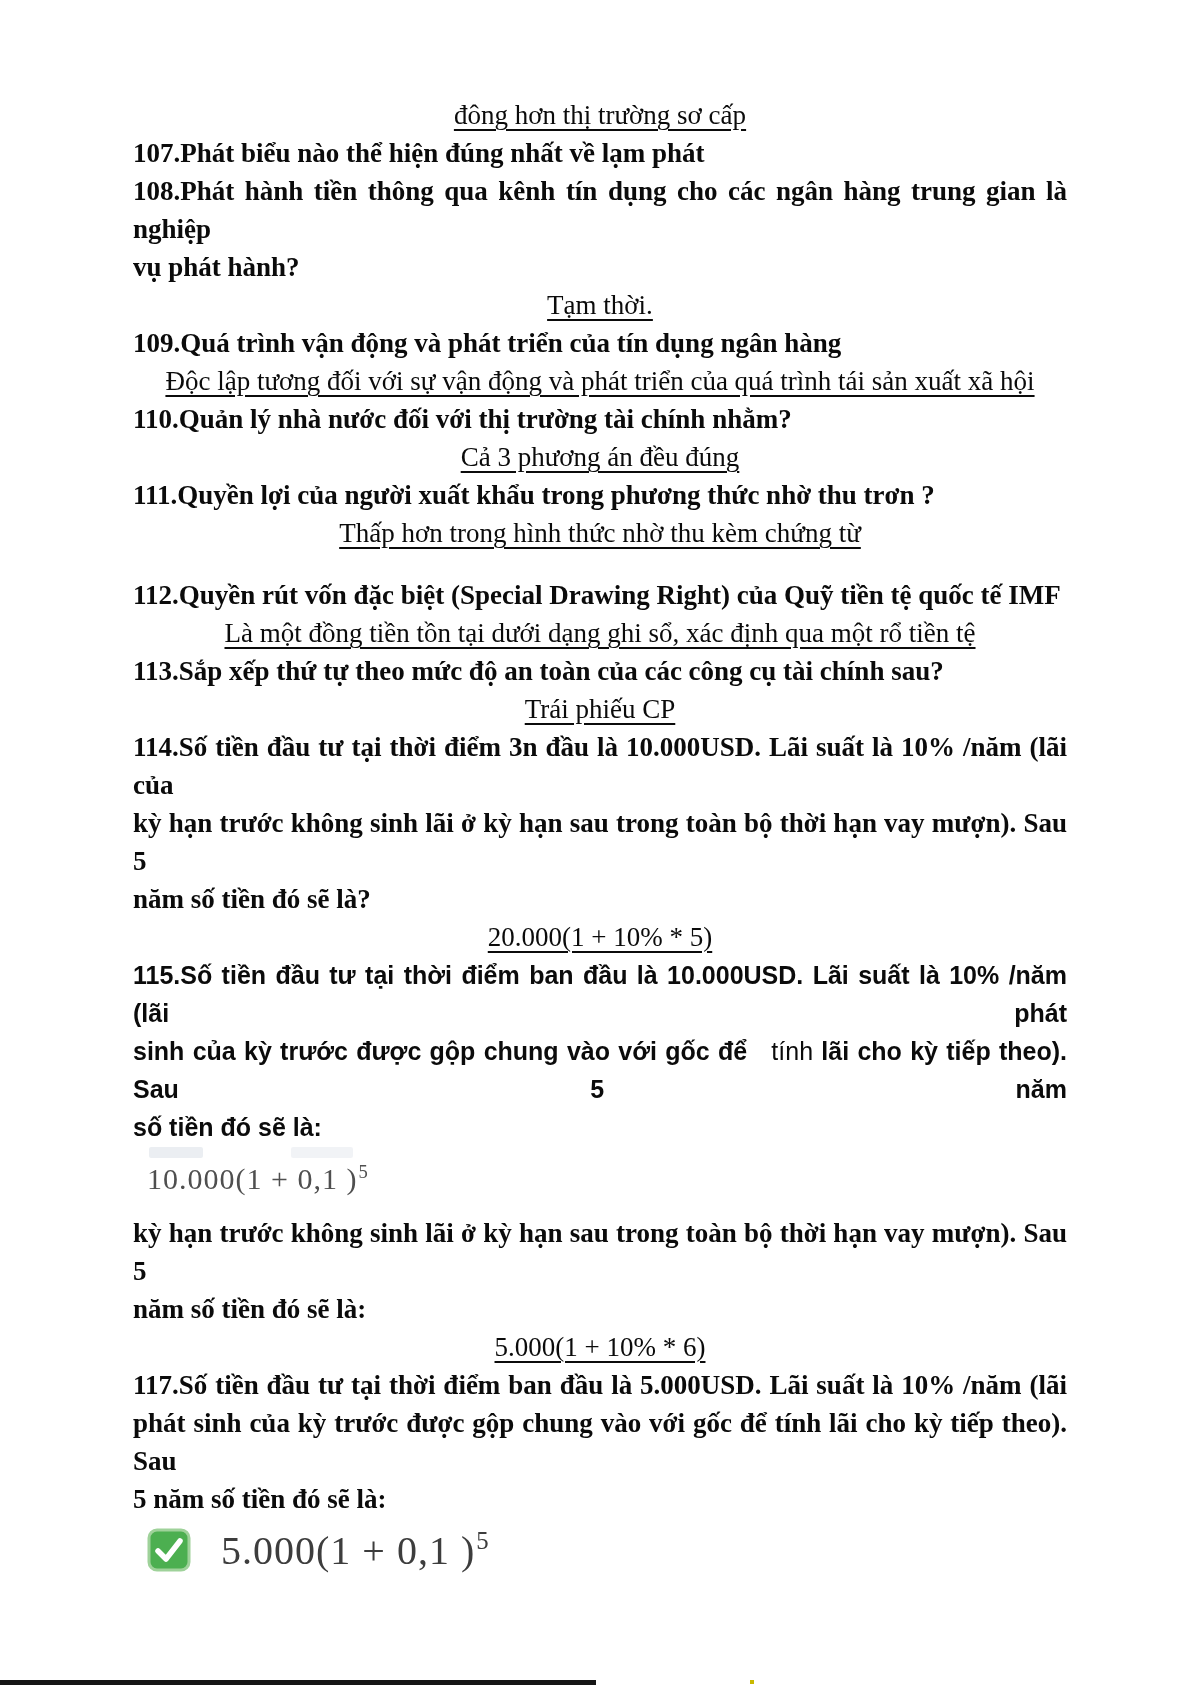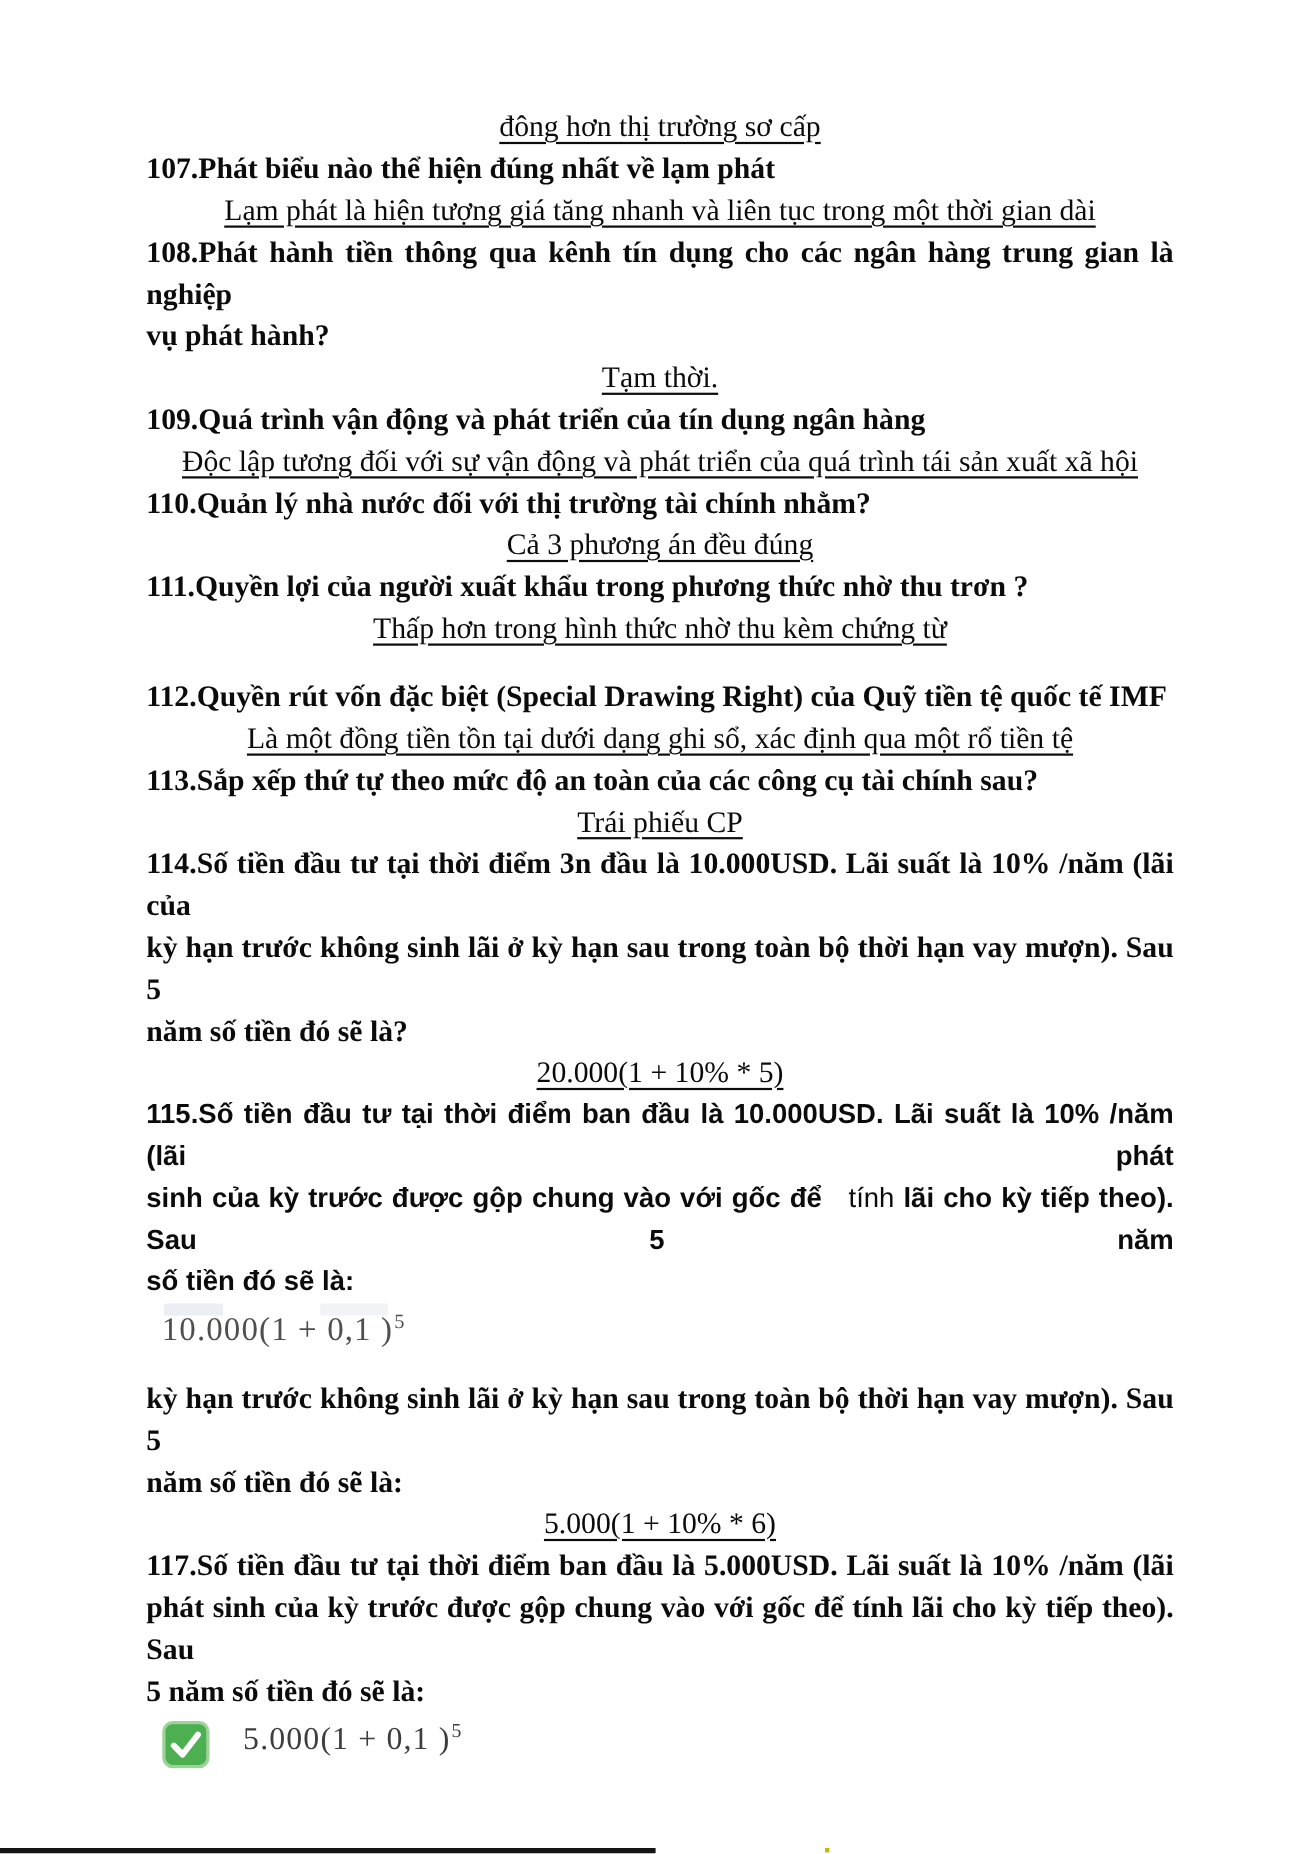--- a/index.html
+++ b/index.html
@@ -34,31 +34,31 @@
     text-decoration-thickness:2px;
     text-underline-offset:5px;
     text-align:center;
   }
   .gap{ height:24px; }
   .formula-row{
     position:relative;
     margin:7px 0 11px 0;
     padding-left:14px;
     display:flex;
-    align-items:flex-start;
+    align-items:center;
     min-height:50px;
   }
   .formula-text{
     font-family:"Liberation Serif", serif;
     font-size:30px;
     color:#4f4f4f;
     letter-spacing:1px;
   }
   .formula-row.checked .formula-text{
-    font-size:29px;
+    font-size:40px;
     color:#3d3d3d;
     margin-left:28px;
   }
   .formula-text sup{
     font-size:0.62em;
     vertical-align:super;
     margin-left:1px;
   }
   .hl-artifact{
     position:absolute;
@@ -84,23 +84,20 @@
 </style>
 </head>
 <body>
 
 <main class="page">
     <div class="block a">
       <div class="line">đông hơn thị trường sơ cấp</div>
     </div>
     <div class="block q">
       <div class="line">107.Phát biểu nào thể hiện đúng nhất về lạm phát</div>
-    </div>
-    <div class="block a">
-      <div class="line">Lạm phát là hiện tượng giá tăng nhanh và liên tục trong một thời gian dài</div>
     </div>
     <div class="block q">
       <div class="line jl">108.Phát hành tiền thông qua kênh tín dụng cho các ngân hàng trung gian là nghiệp</div>
       <div class="line">vụ phát hành?</div>
     </div>
     <div class="block a">
       <div class="line">Tạm thời.</div>
     </div>
     <div class="block q">
       <div class="line">109.Quá trình vận động và phát triển của tín dụng ngân hàng</div>

